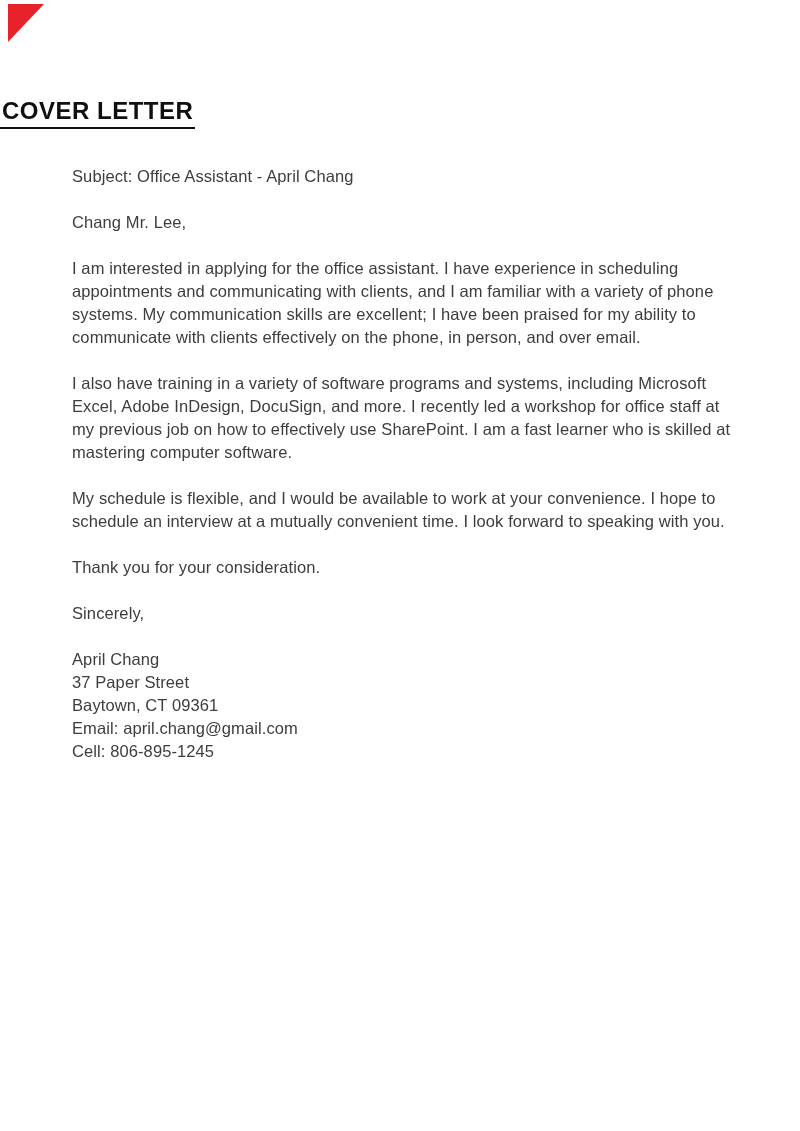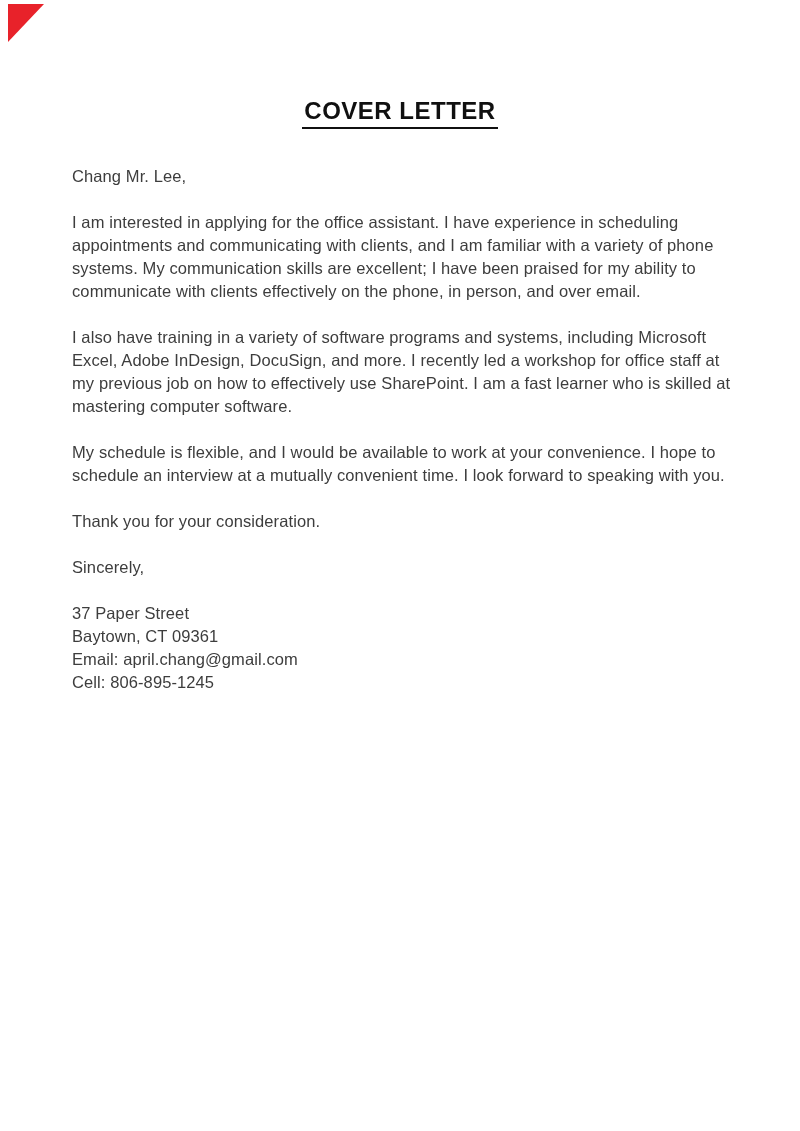--- a/index.html
+++ b/index.html
@@ -21,21 +21,21 @@
     left: 8px;
     top: 4px;
     width: 36px;
     height: 38px;
   }
   .doc-title {
     position: absolute;
     top: 96px;
     left: 0;
     width: 100%;
-    text-align: center;
+    text-align: left;
     line-height: 30px;
   }
   .doc-title span {
     display: inline-block;
     font-size: 24px;
     font-weight: bold;
     letter-spacing: 0.5px;
     color: #101010;
     border-bottom: 2px solid #101010;
     padding: 0 2px 1px 2px;
@@ -63,27 +63,29 @@
 
   <svg class="corner-marker" viewBox="0 0 36 38" xmlns="http://www.w3.org/2000/svg">
     <polygon points="0,0 36,0 0,38" fill="#e8222a"></polygon>
   </svg>
 
   <div class="doc-title">
     <span>COVER LETTER</span>
   </div>
 
   <div class="letter-body">
+    <p>Subject: Office Assistant - April Chang</p>
     <p>Chang Mr. Lee,</p>
     <p>I am interested in applying for the office assistant. I have experience in scheduling appointments and communicating with clients, and I am familiar with a variety of phone systems. My communication skills are excellent; I have been praised for my ability to communicate with clients effectively on the phone, in person, and over email.</p>
     <p>I also have training in a variety of software programs and systems, including Microsoft Excel, Adobe InDesign, DocuSign, and more. I recently led a workshop for office staff at my previous job on how to effectively use SharePoint. I am a fast learner who is skilled at mastering computer software.</p>
     <p>My schedule is flexible, and I would be available to work at your convenience. I hope to schedule an interview at a mutually convenient time. I look forward to speaking with you.</p>
     <p>Thank you for your consideration.</p>
     <p>Sincerely,</p>
     <div class="sig-block">
+      <div>April Chang</div>
       <div>37 Paper Street</div>
       <div>Baytown, CT 09361</div>
       <div>Email: april.chang@gmail.com</div>
       <div>Cell: 806-895-1245</div>
     </div>
   </div>
 
 </div>
 
 </body></html>

